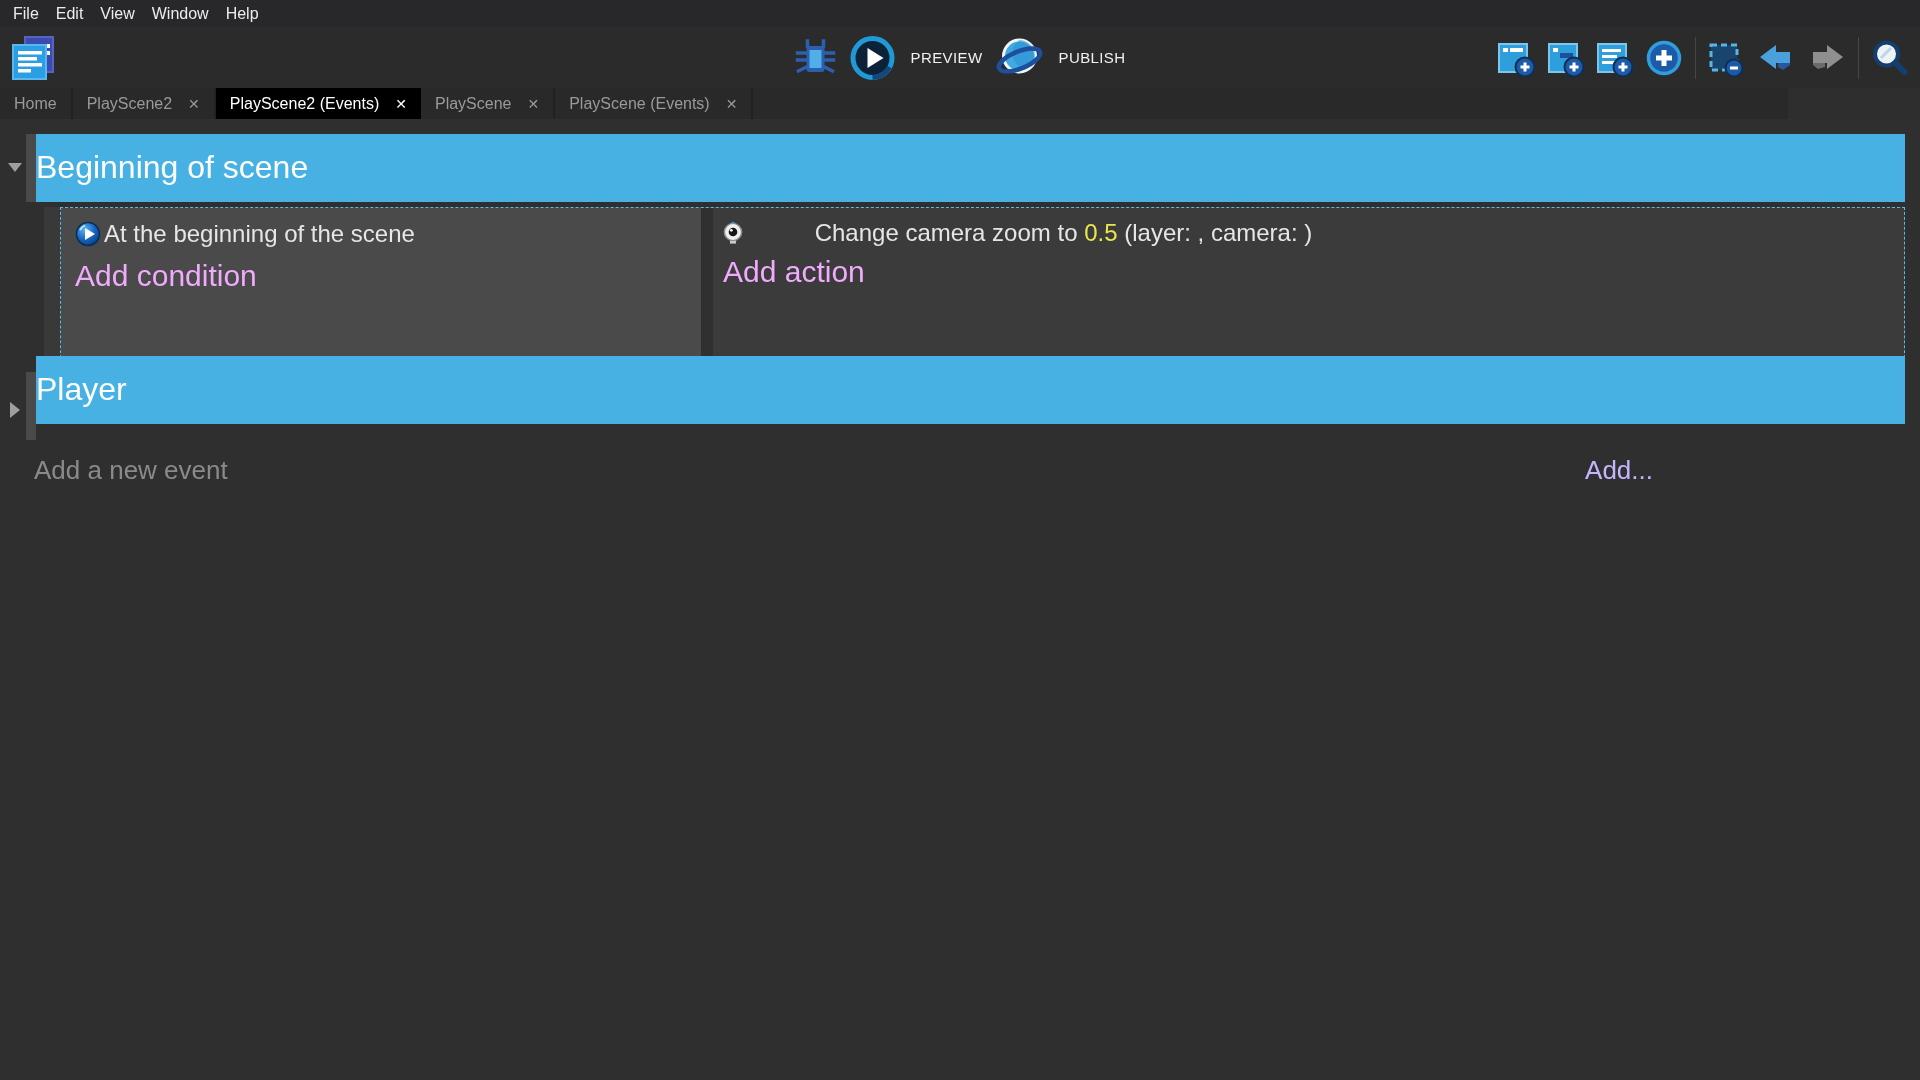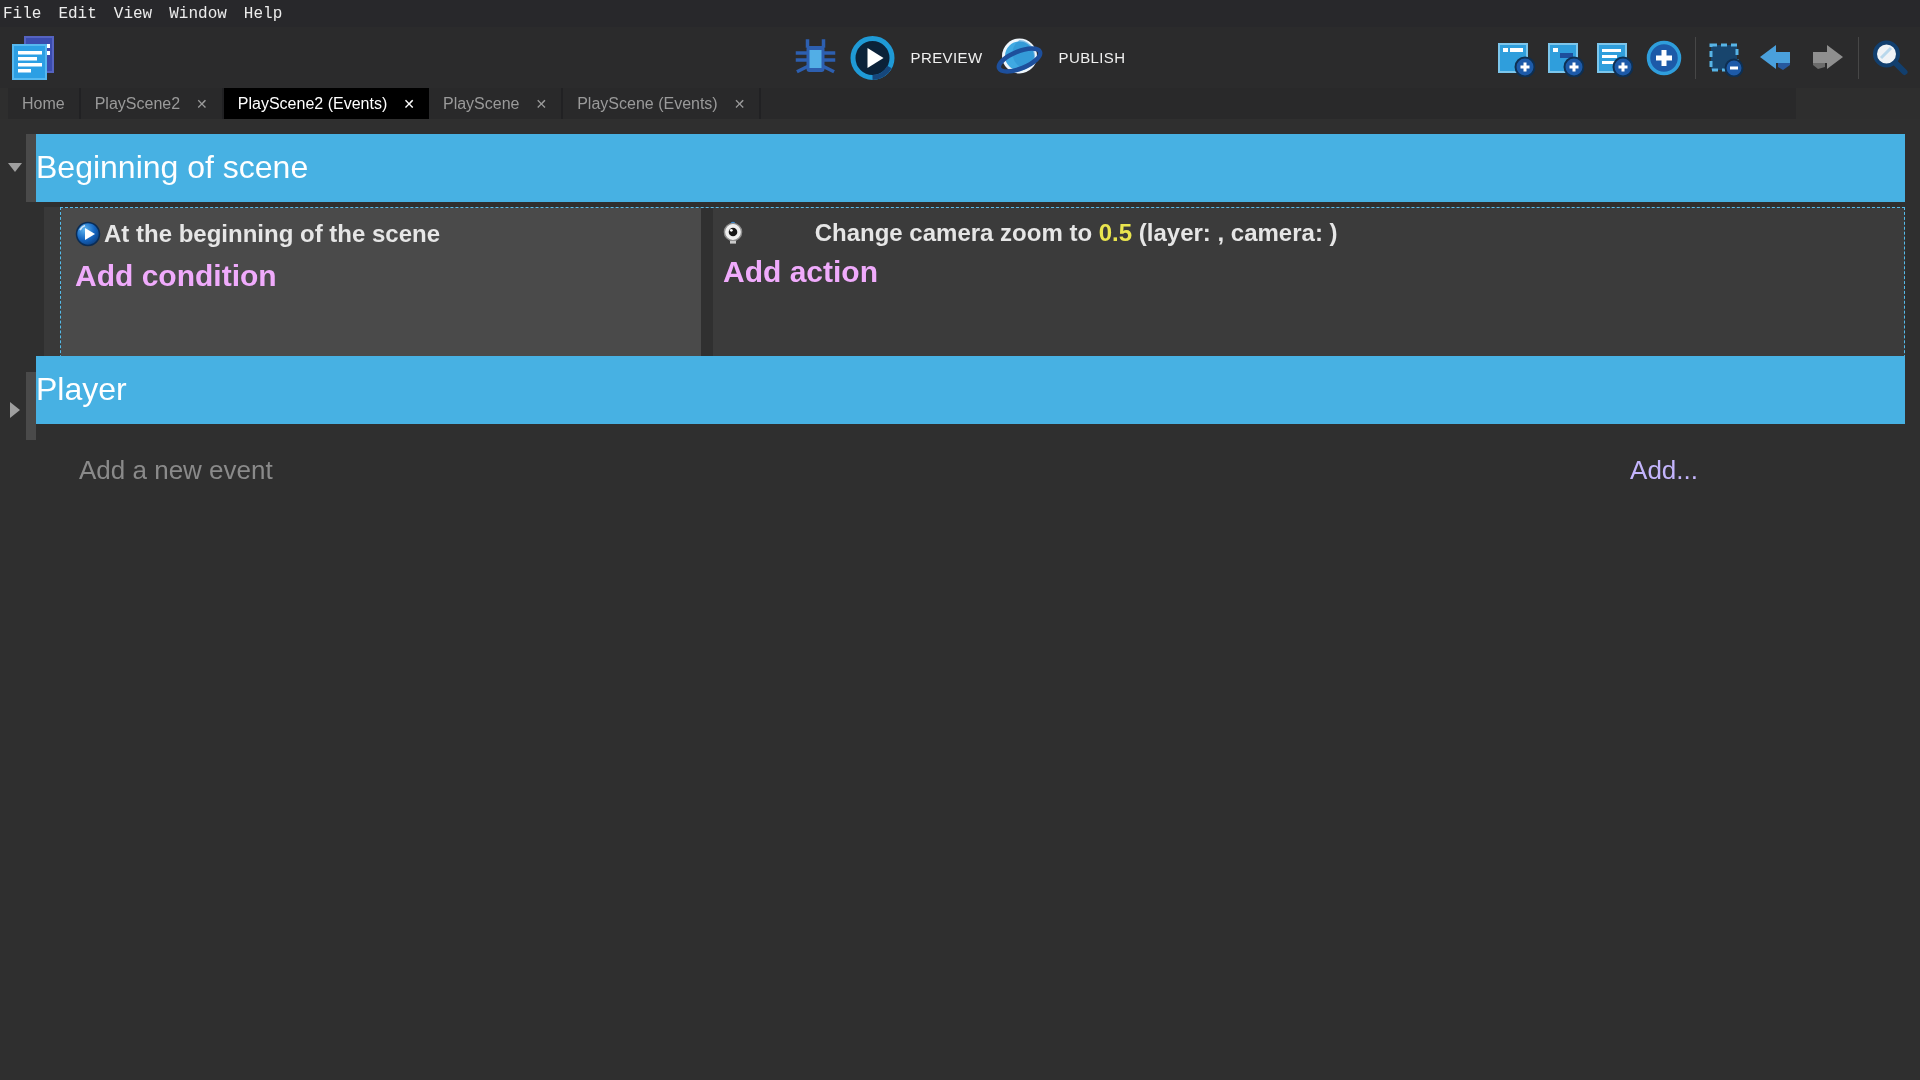--- a/index.html
+++ b/index.html
@@ -1,37 +1,37 @@
 <!DOCTYPE html>
 <html><head>
 <meta charset="utf-8">
 <style>
   * { margin:0; padding:0; box-sizing:border-box; }
   html,body { width:1920px; height:1080px; overflow:hidden; background:#2e2e2e;
               font-family:"Liberation Sans", sans-serif; }
 
   
   .menubar { position:absolute; left:0; top:0; width:1920px; height:27px;
-             background:#28282b; display:flex; align-items:center; padding-left:3px;font-family:Liberation Mono, monospace; }
+             background:#28282b; display:flex; align-items:center; padding-left:13px; }
   .menubar .menu-item { color:#ececec; font-size:16px; margin-right:17px; cursor:default; }
 
   
   .toolbar { position:absolute; left:0; top:27px; width:1920px; height:61px; background:#2b2b2c; }
   .tb-left { position:absolute; left:10px; top:7px; }
   .tb-center { position:absolute; left:50%; top:0; height:61px; transform:translateX(-50%);
                display:flex; align-items:center; gap:13px; }
   .tb-right { position:absolute; right:10px; top:0; height:61px;
               display:flex; align-items:center; gap:11px; }
   .tb-label { color:#f0f0f0; font-size:15px; letter-spacing:0.4px; }
   .tb-btn { display:flex; align-items:center; gap:15px; cursor:pointer; }
   .tb-sep { width:1px; height:42px; background:#474747; }
   .icon-btn { display:flex; align-items:center; justify-content:center; cursor:pointer; }
 
   
-  .tabbar { position:absolute; left:8px; top:88px; width:1788px; height:31px;
+  .tabbar { position:absolute; left:0; top:88px; width:1788px; height:31px;
             background:#29292a; display:flex; }
   .tab { height:31px; display:flex; align-items:center; padding:0 14px;
          color:#9a9a9a; font-size:16px; border-right:2px solid #212123; cursor:pointer; }
   .tab .tab-label { margin-right:16px; }
   .tab.no-close .tab-label { margin-right:0; }
   .tab .tab-close { font-size:14px; color:#9a9a9a; cursor:pointer; line-height:1; }
   .tab.active { background:#000000; color:#ffffff; border-right:none; }
   .tab.active .tab-close { color:#ffffff; }
 
   
@@ -44,36 +44,36 @@
                        border-bottom:8px solid transparent; border-left:10px solid #9f9f9f; }
 
   .group-strip { position:absolute; width:10px; height:68px; background:#4a4a4a; left:26px; }
   .group-header { position:absolute; left:36px; width:1869px; height:68px; background:#47b1e3;
                   color:#ffffff; font-size:32px; line-height:66px; cursor:pointer; }
   .gh1 { top:15px; } .gs1 { top:15px; }
   .gh2 { top:237px; } .gs2 { top:253px; }
 
   .event-rail { position:absolute; left:44px; top:88px; width:16px; height:161px; background:#393939; }
   .event { position:absolute; left:60px; top:88px; width:1845px; height:161px;
-           background:#3b3b3b; border:1px dashed #55bbe9; display:flex;font-weight:bold; }
+           background:#3b3b3b; border:1px dashed #55bbe9; display:flex; }
   .conditions { width:640px; height:100%; background:#4a4a4a; padding:5px 0 0 14px; }
   .col-gap { width:12px; height:100%; background:#303030; }
   .actions { flex:1; height:100%; padding:4px 0 0 8px; }
 
   .cond-row { height:42px; display:flex; align-items:center; cursor:pointer; }
   .act-row  { height:41px; display:flex; align-items:center; cursor:pointer; }
   .evt-icon { flex:0 0 auto; margin-right:3px; display:flex; align-items:center; }
   .evt-text { color:#e6e6e6; font-size:24px; white-space:pre-wrap; }
   .t-purple { color:#b78aff; }
   .t-yellow { color:#eae54e; }
   .placeholder { color:#f0abfc; font-size:30px; cursor:pointer; }
   .add-cond-row { height:42px; display:flex; align-items:center; }
   .add-act-row { height:38px; display:flex; align-items:center; padding-left:2px; }
 
-  .add-event-row { position:absolute; left:0; top:336px; width:1668px; height:34px;margin-left:45px; }
+  .add-event-row { position:absolute; left:0; top:336px; width:1668px; height:34px; }
   .add-new-event { position:absolute; left:34px; top:0; color:#8a8a8a; font-size:26px; cursor:pointer; }
   .add-more { position:absolute; right:15px; top:0; color:#c4b5fd; font-size:26px; cursor:pointer; }
 
   svg { display:block; }
 </style>
 </head>
 <body>
 
 <div class="menubar">
   <span class="menu-item">File</span>

